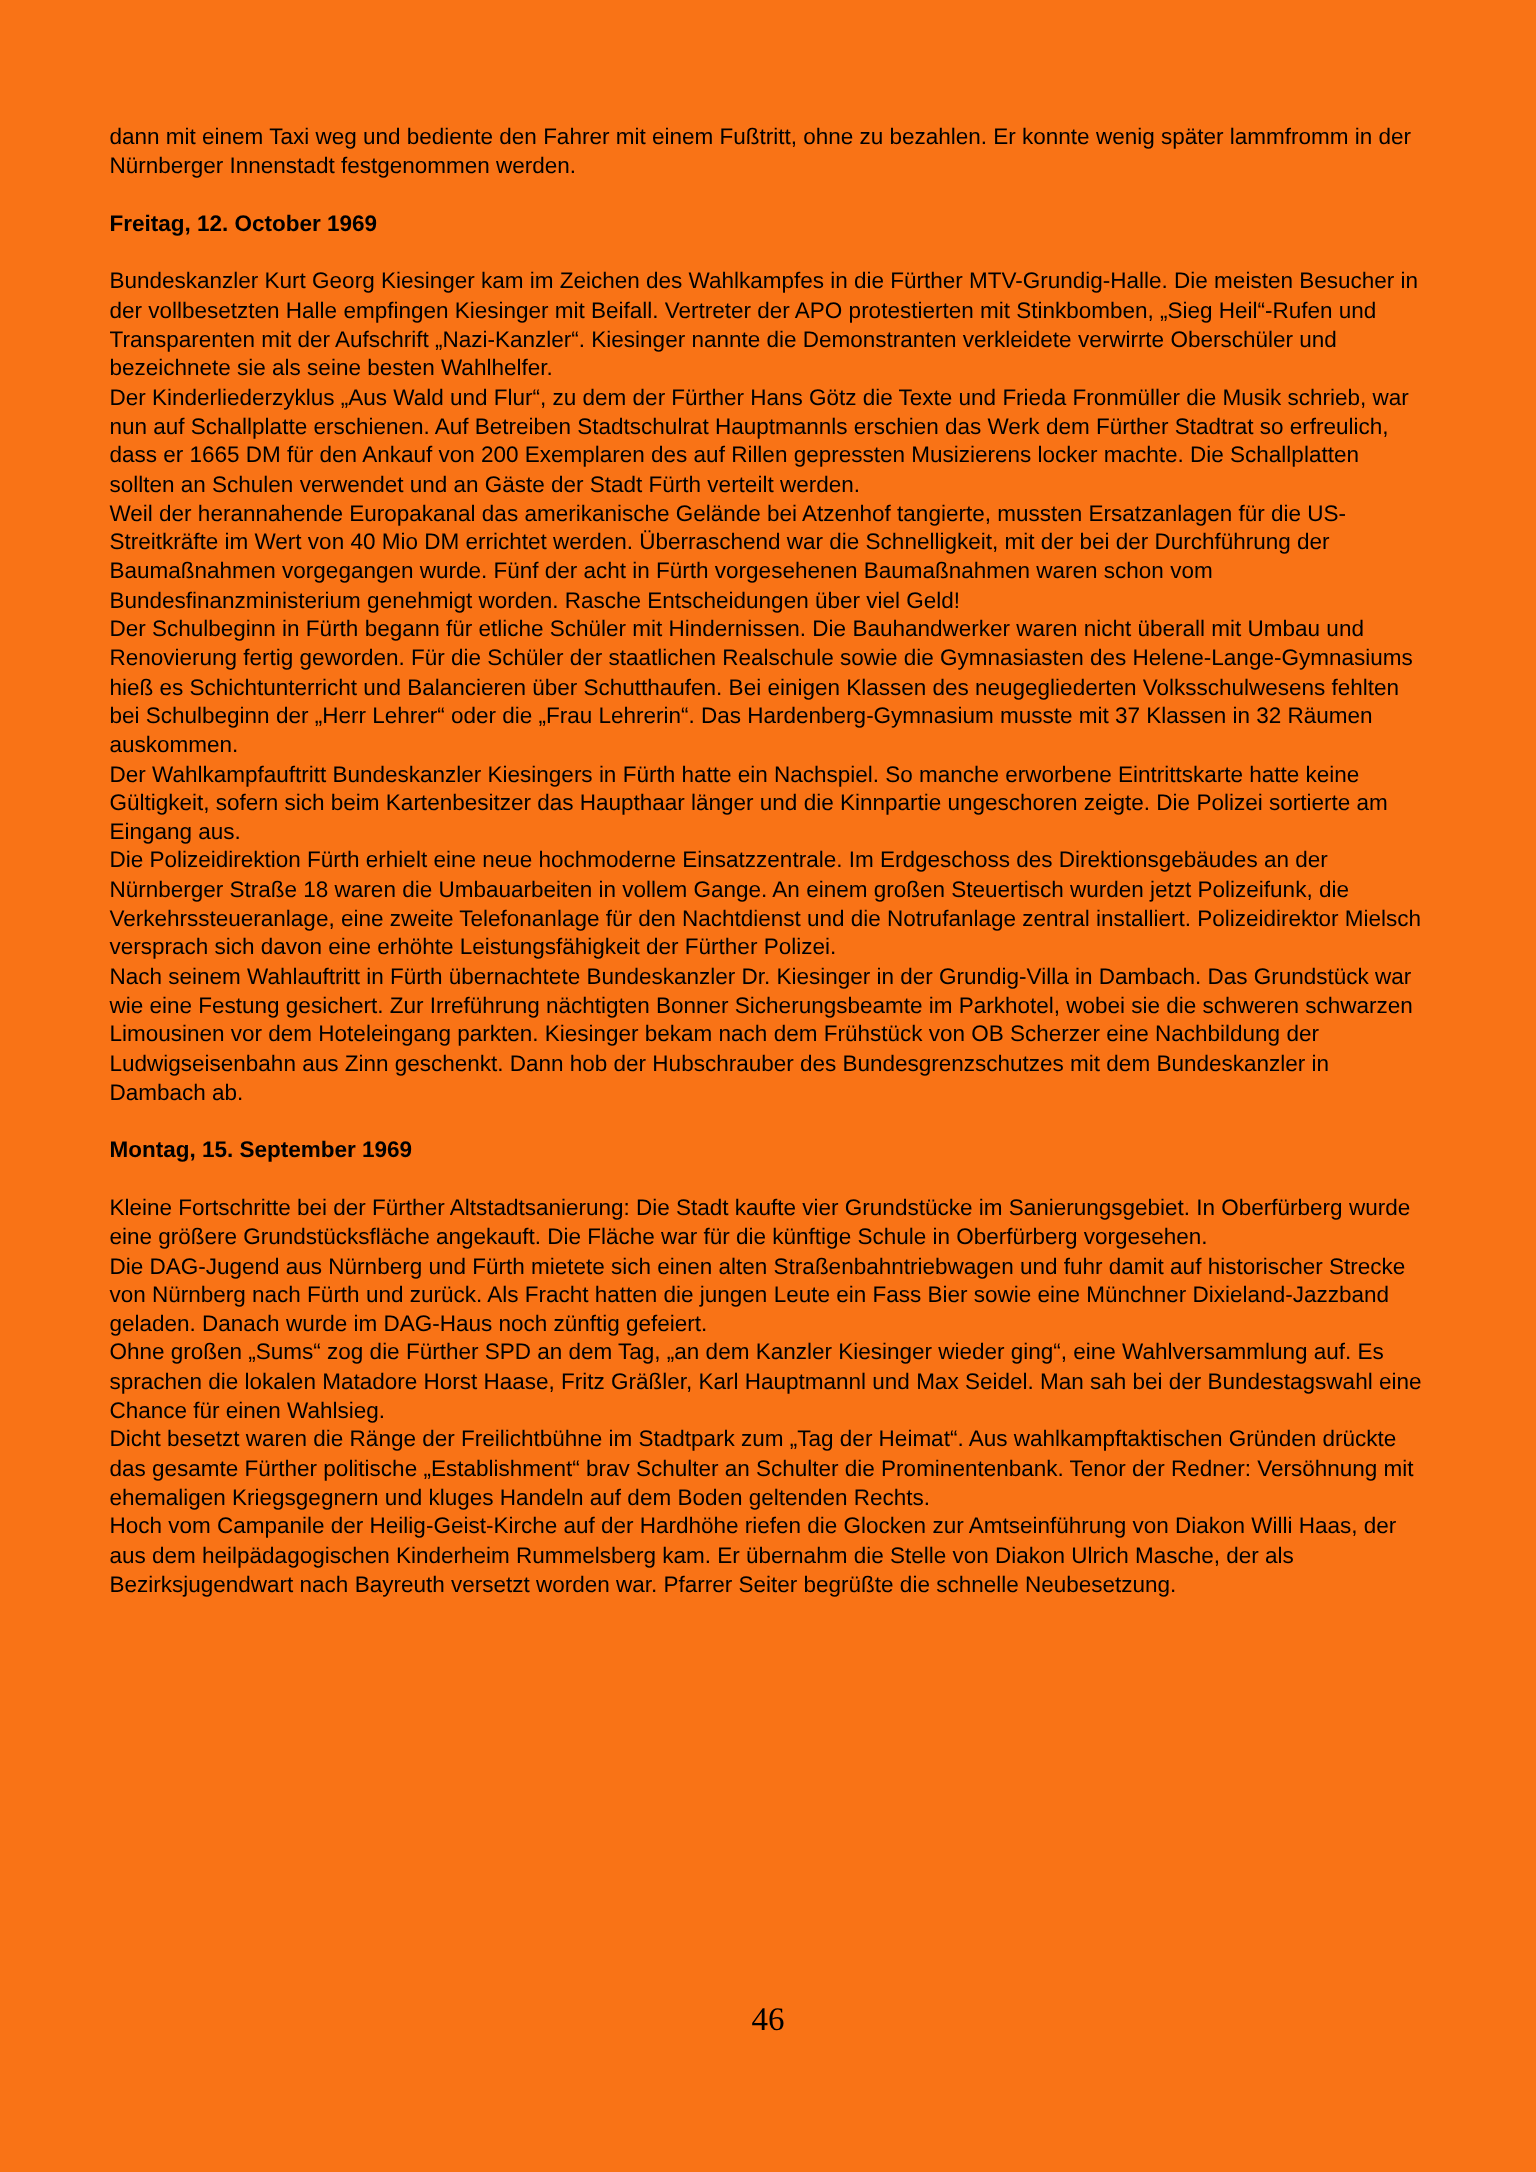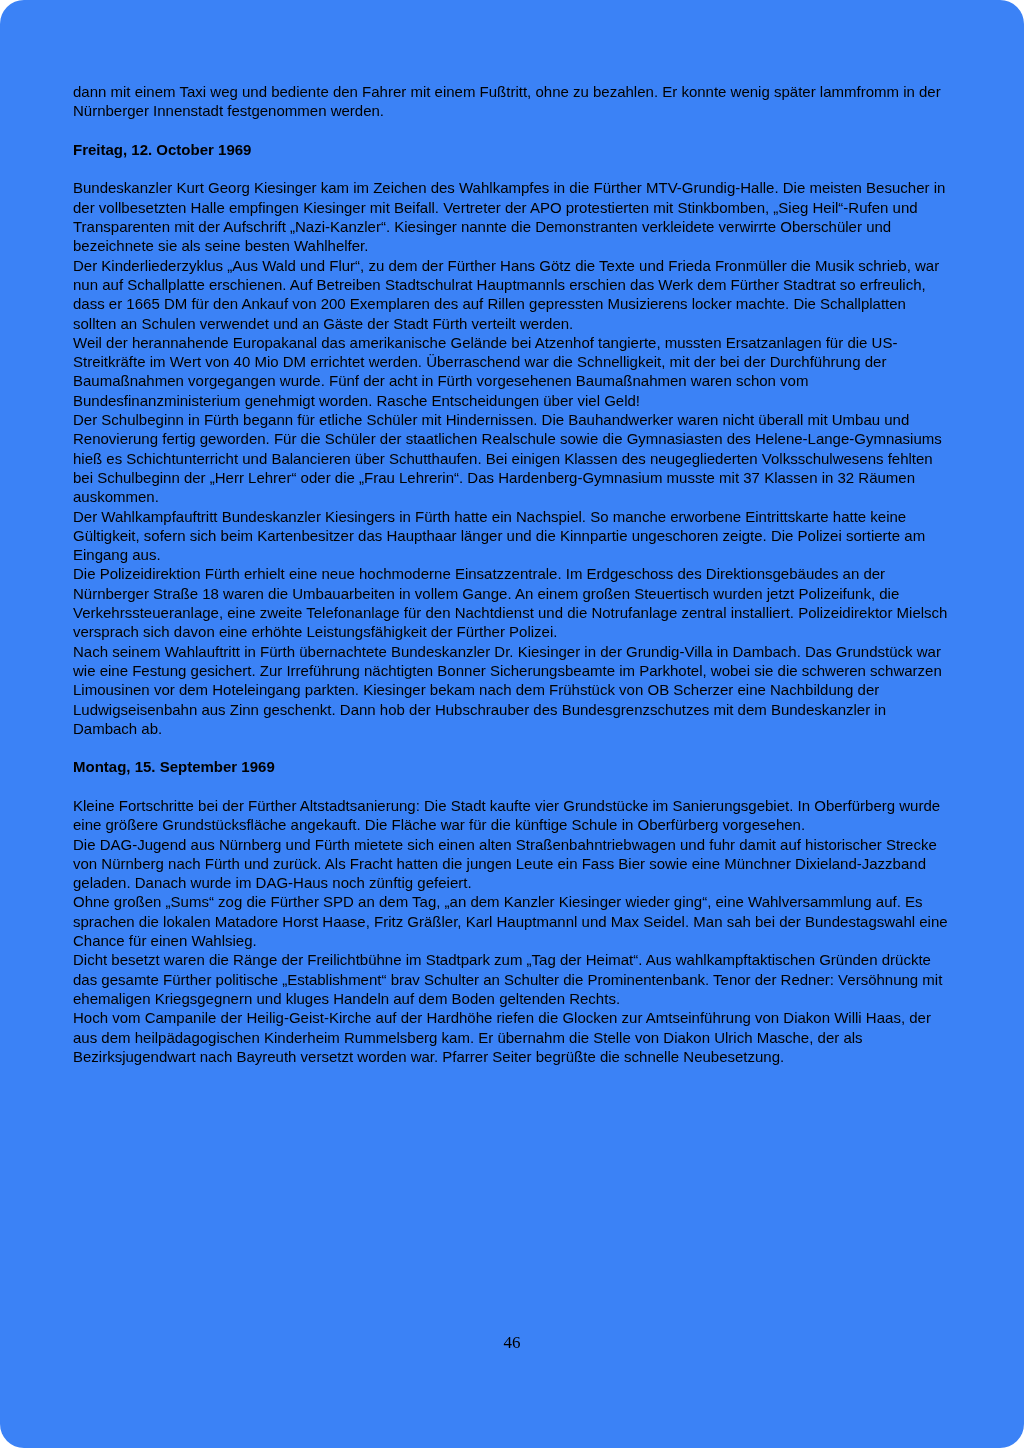--- a/index.html
+++ b/index.html
@@ -14,22 +14,21 @@
     font-family: "Liberation Sans", sans-serif;
     position: relative;
     overflow: hidden;
   }
   .page {
     position: absolute;
     left: 0;
     top: 0;
     width: 1024px;
     height: 1448px;
-    background: #3b82f6;
-    border-radius: 24px;
+    background: #f97316;
   }
   .content {
     position: absolute;
     left: 73px;
     top: 82px;
     width: 878px;
     font-size: 15px;
     line-height: 19.3px;
     text-align: left;
   }
@@ -41,21 +40,21 @@
     font-weight: bold;
     font-size: 15px;
   }
   .page-footer {
     position: absolute;
     left: 0;
     top: 1333px;
     width: 1024px;
     text-align: center;
     font-family: "Liberation Serif", serif;
-    font-size: 17px;
+    font-size: 22px;
     color: #000000;
   }
 </style>
 </head>
 <body>
 
 <div class="page">
   <div class="content">
     <p class="para">dann mit einem Taxi weg und bediente den Fahrer mit einem Fußtritt, ohne zu bezahlen. Er konnte wenig später lammfromm in der Nürnberger Innenstadt festgenommen werden.</p>
     <p class="heading">Freitag, 12. October 1969</p>

